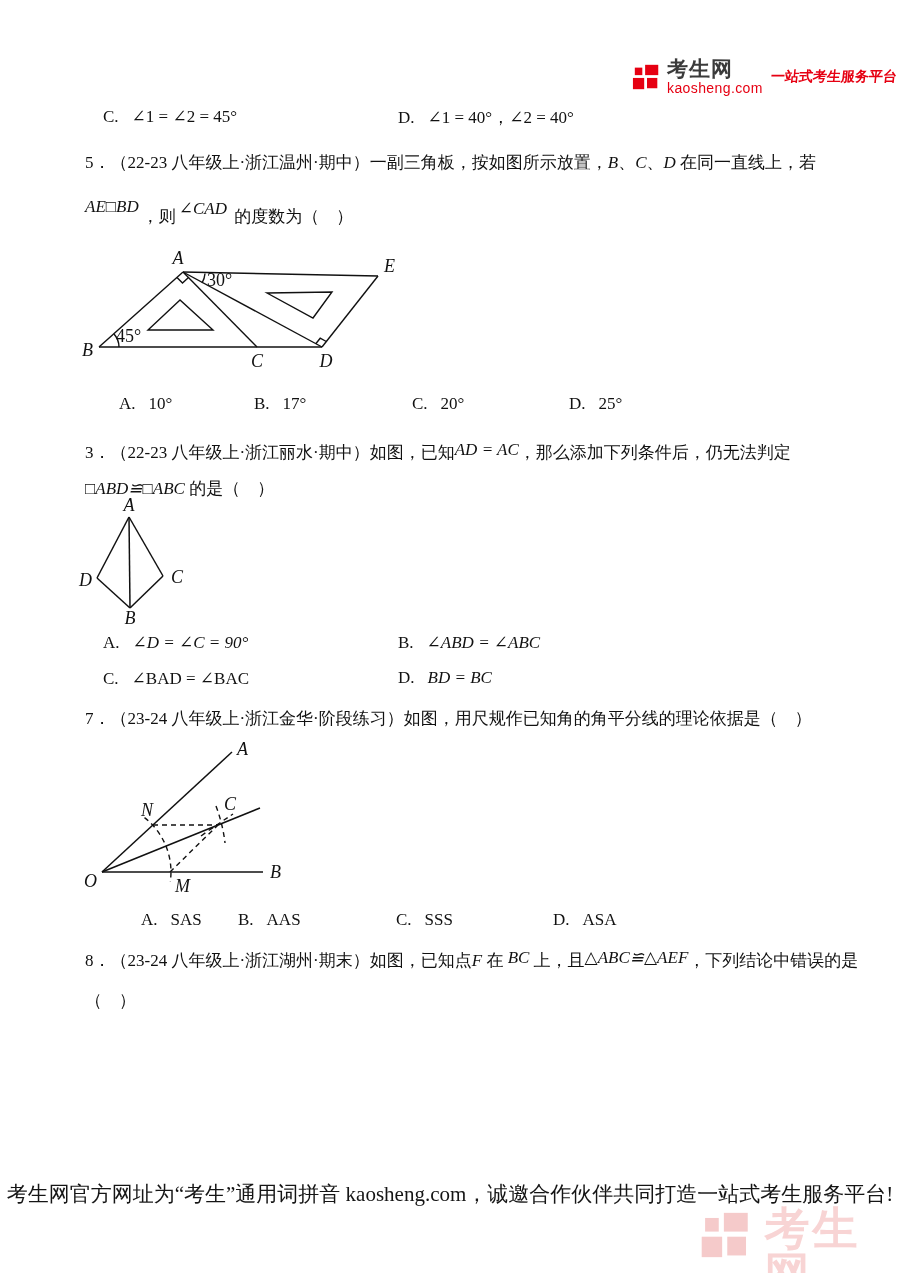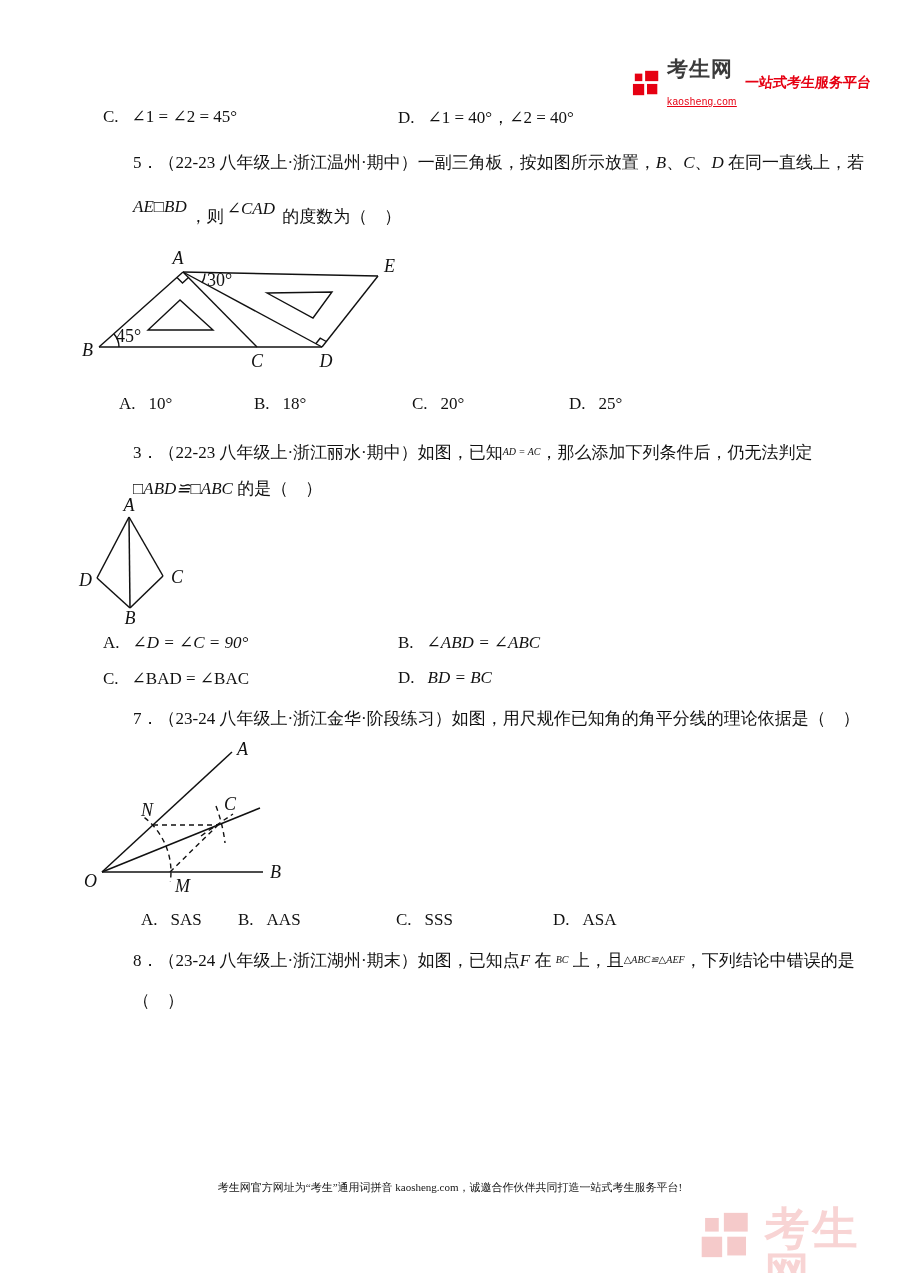--- a/index.html
+++ b/index.html
@@ -1,39 +1,39 @@
 <!DOCTYPE html>
 <html><head>
 <meta charset="utf-8">
 <style>
   html,body{margin:0;padding:0;background:#fff;}
   .page{position:relative;width:900px;height:1273px;background:#ffffff;overflow:hidden;
         font-family:"Liberation Serif","DejaVu Serif",serif;color:#111;font-size:17px;}
   .abs{position:absolute;}
-  .line{position:absolute;white-space:nowrap;line-height:26px;margin-left:48px;}
+  .line{position:absolute;white-space:nowrap;line-height:26px;}
   
   .m{font-style:italic;}
-  .mr{font-style:italic;font-size:10px;position:relative;top:-3px;}
+  .mr{font-style:italic;font-size:17px;position:relative;top:-3px;}
   .r1{font-style:italic;position:relative;top:-10px;margin-right:3px;}
   .r2{font-style:italic;position:relative;top:-8px;margin:0 3px;}
   
   .opt{position:absolute;white-space:nowrap;}
   .opt-label{margin-right:13px;}
   
   .brand{position:absolute;top:58px;left:632px;display:flex;align-items:center;}
   .brand-txt{margin-left:5px;display:flex;flex-direction:column;line-height:1;}
   .brand-name{font-family:"Liberation Sans",sans-serif;font-weight:bold;font-size:21px;color:#3a3a3a;letter-spacing:1px;}
-  .brand-domain{font-family:"Liberation Sans",sans-serif;font-size:10px;color:#e60012;letter-spacing:.4px;margin-top:18px;text-decoration:underline;}
+  .brand-domain{font-family:"Liberation Sans",sans-serif;font-size:14px;color:#e60012;letter-spacing:.4px;margin-top:2px;}
   .brand-tagline{font-family:"Liberation Sans",sans-serif;font-weight:bold;font-size:14px;color:#e60012;margin-left:8px;transform:skewX(-6deg);}
   
   svg text{font-family:"Liberation Serif","DejaVu Serif",serif;}
   .flab{font-style:italic;font-size:18px;fill:#111;}
   .alab{font-size:18px;fill:#111;}
   
-  .footer{position:absolute;top:1180px;left:0;width:100%;text-align:center;font-size:11px;color:#151515;}
+  .footer{position:absolute;top:1180px;left:0;width:100%;text-align:center;font-size:21px;color:#151515;}
   .wm{position:absolute;left:700px;top:1206px;display:flex;align-items:flex-start;}
   .wm-txt{margin-left:10px;display:flex;flex-direction:column;line-height:1;}
   .wm-name{font-family:"Liberation Sans",sans-serif;font-weight:bold;font-size:45px;color:#f8d4d4;letter-spacing:3px;}
 </style>
 </head>
 <body>
 
 <div class="page">
 
   <div class="brand">
@@ -84,21 +84,21 @@
     <text x="248" y="121" text-anchor="middle" class="flab">D</text>
     <text x="129" y="40" class="alab">30°</text>
     <text x="38" y="96" class="alab">45°</text>
   </svg>
 
   <div class="abs" style="top:394px;left:0;width:100%;height:26px;margin-left:16px;">
     <span class="opt" style="left:103px;">
       <span class="opt-label">A.</span><span>10°</span>
     </span>
     <span class="opt" style="left:238px;">
-      <span class="opt-label">B.</span><span>18°</span>
+      <span class="opt-label">B.</span><span>17°</span>
     </span>
     <span class="opt" style="left:396px;">
       <span class="opt-label">C.</span><span>20°</span>
     </span>
     <span class="opt" style="left:553px;">
       <span class="opt-label">D.</span><span>25°</span>
     </span>
   </div>
 
   <div class="line" style="top:440px;left:85px;"><span>3．（22-23 八年级上·浙江丽水·期中）如图，已知</span><span class="mr">AD = AC</span><span>，那么添加下列条件后，仍无法判定</span></div>

